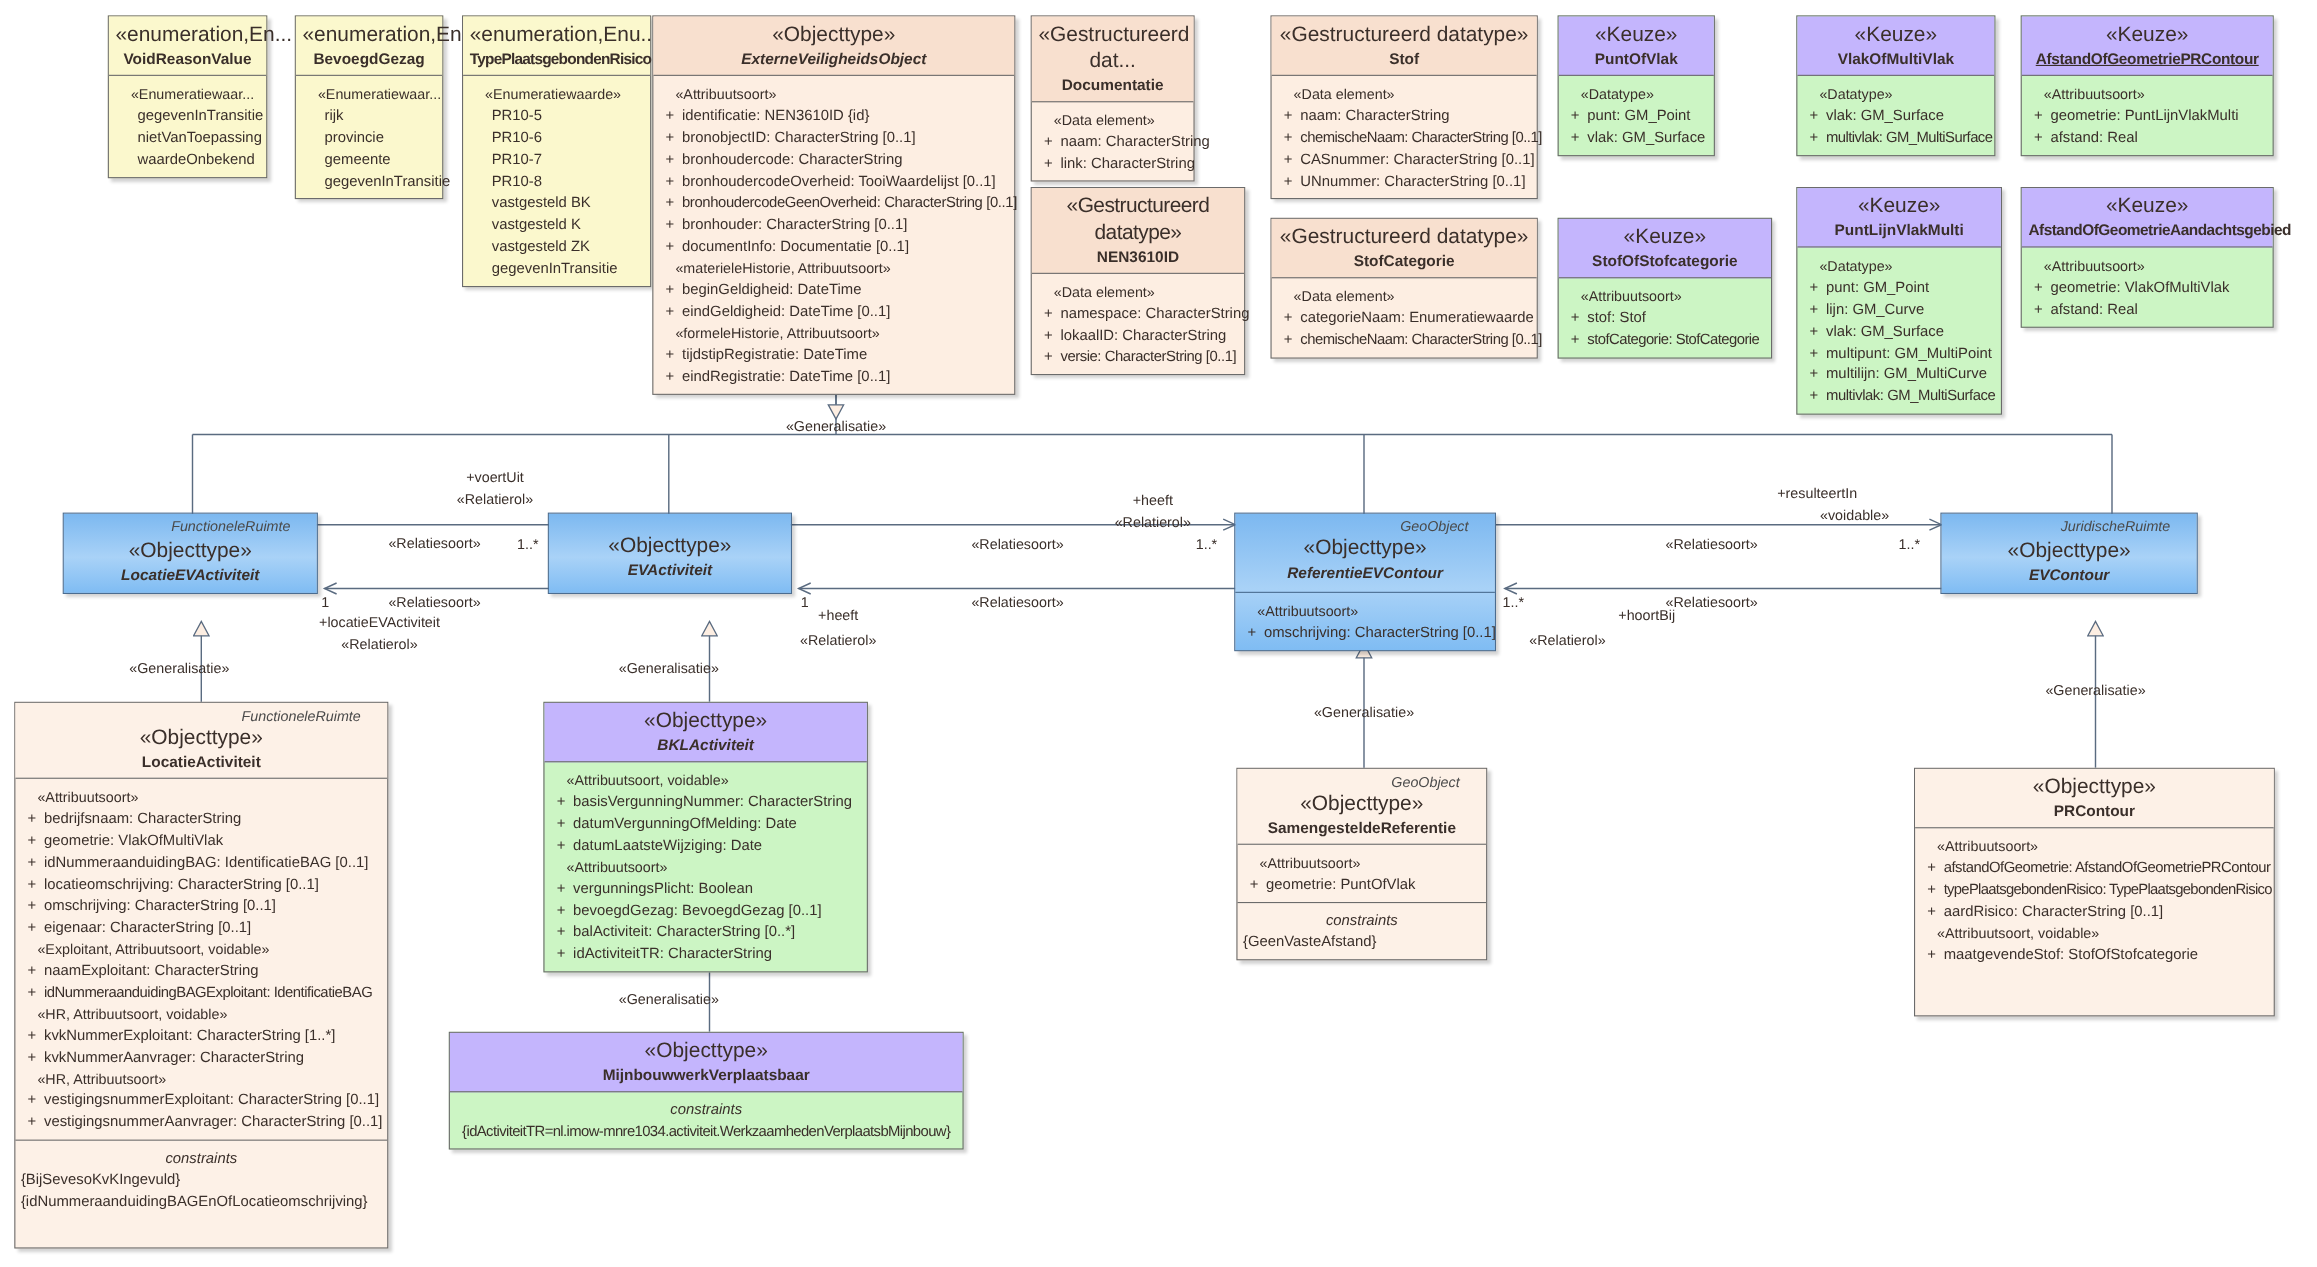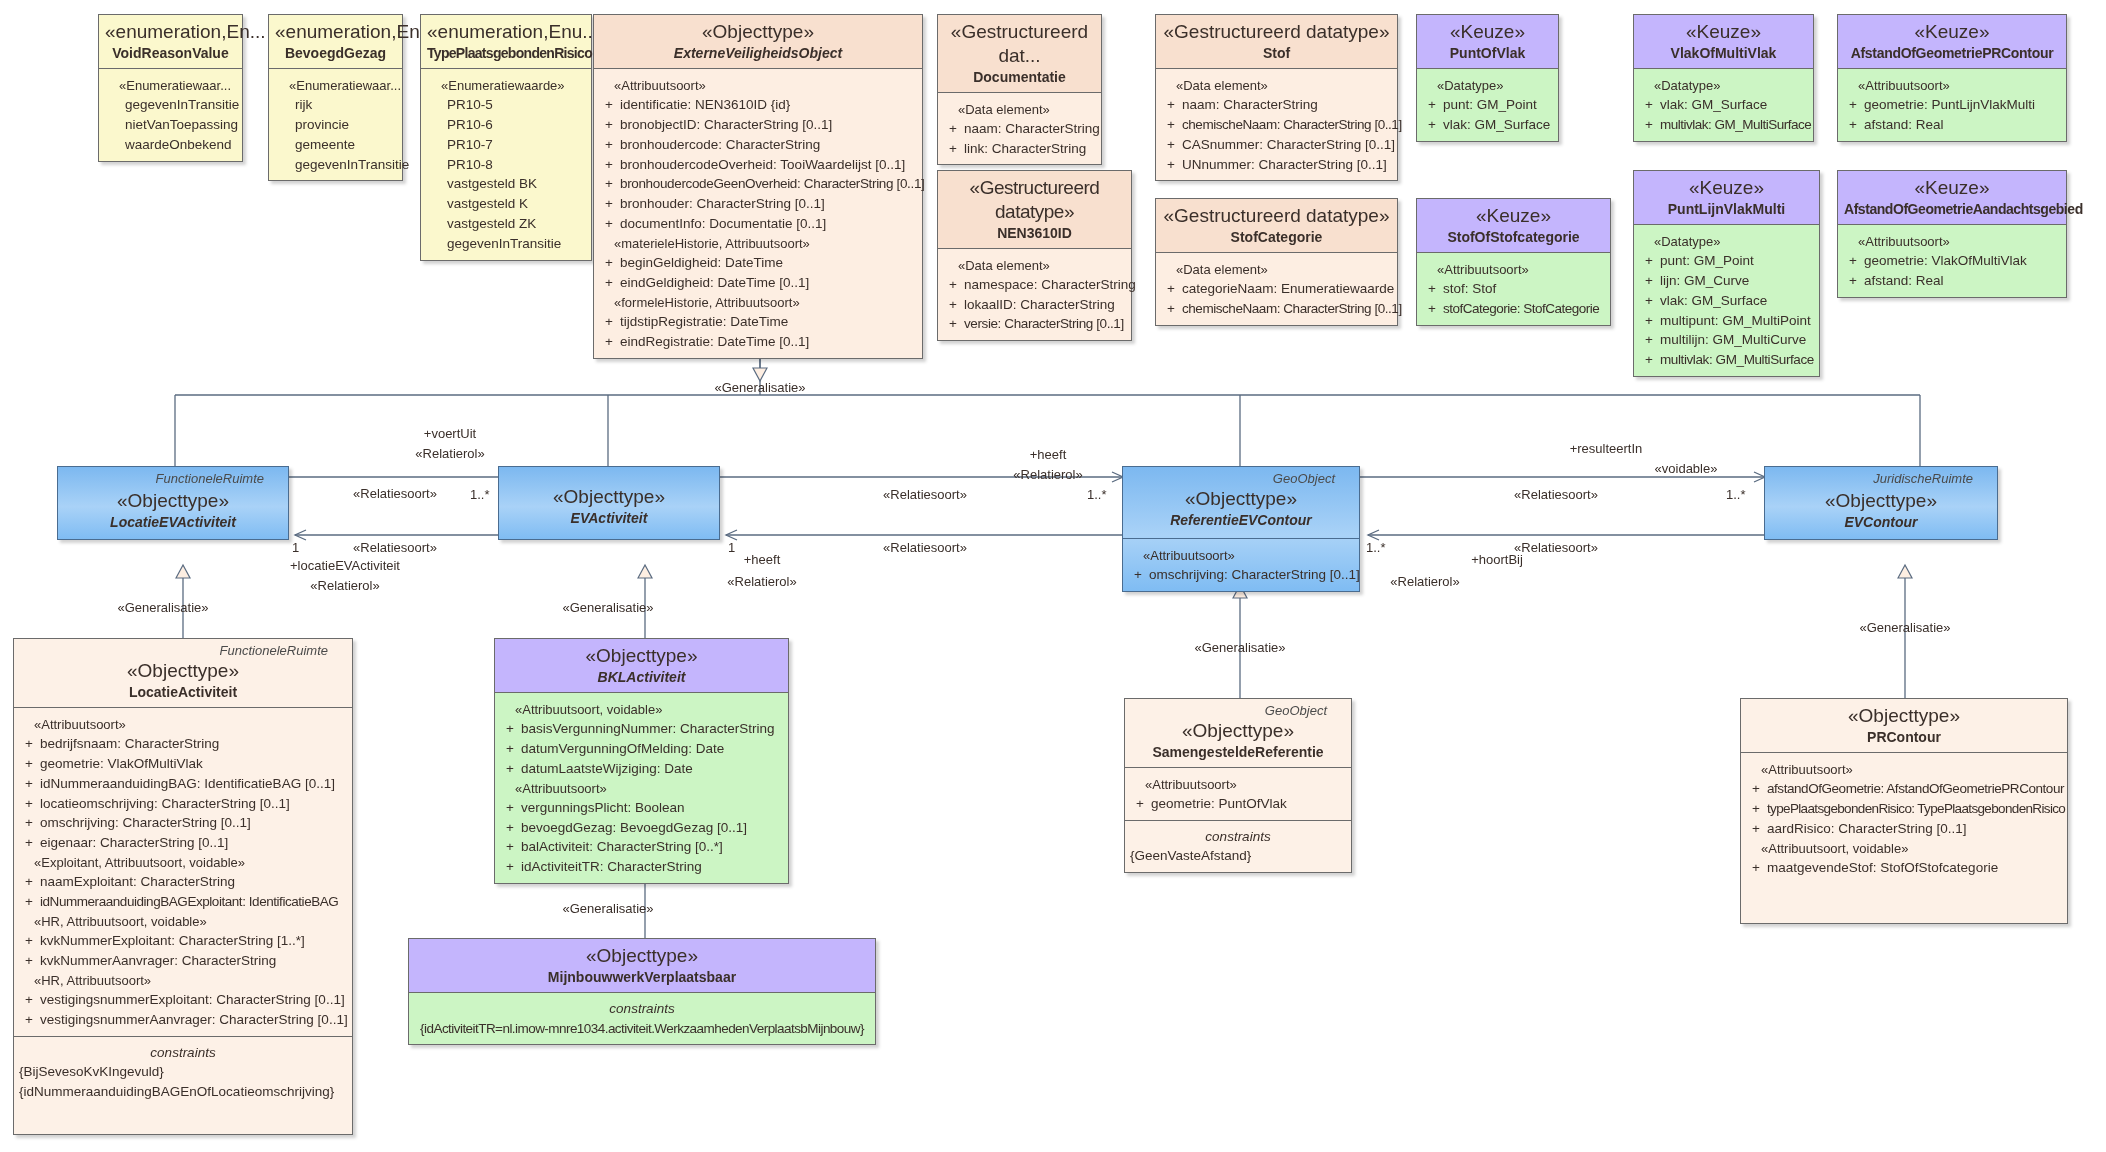--- a/index.html
+++ b/index.html
@@ -230,21 +230,21 @@
           <span class="vis">+</span>
           <span class="atxt">tijdstipRegistratie: DateTime</span>
         </div>
       <div class="attr">
           <span class="vis">+</span>
           <span class="atxt">eindRegistratie: DateTime [0..1]</span>
         </div>
     </div>
   </div>
 
-  <div class="cls peach" style="left:937px;top:14px;width:165px;">
+  <div class="cls peach" style="left:937px;top:14px;width:149px;">
     <div class="hdr">
       <div class="stereo">«Gestructureerd dat...</div>
       <div class="cname">Documentatie</div>
     </div>
     <div class="body">
       <div class="grp">«Data element»</div>
       <div class="attr">
           <span class="vis">+</span>
           <span class="atxt">naam: CharacterString</span>
         </div>
@@ -353,21 +353,21 @@
       <div class="attr">
           <span class="vis">+</span>
           <span class="atxt" style="letter-spacing:-0.5px;">multivlak: GM_MultiSurface</span>
         </div>
     </div>
   </div>
 
   <div class="cls green" style="left:1837px;top:14px;width:230px;">
     <div class="hdr">
       <div class="stereo">«Keuze»</div>
-      <div class="cname" style="letter-spacing:-0.3px;">AfstandOfGeometriePRContour</div>
+      <div class="cname" style="letter-spacing:-0.3px;text-decoration:underline;">AfstandOfGeometriePRContour</div>
     </div>
     <div class="body">
       <div class="grp">«Attribuutsoort»</div>
       <div class="attr">
           <span class="vis">+</span>
           <span class="atxt">geometrie: PuntLijnVlakMulti</span>
         </div>
       <div class="attr">
           <span class="vis">+</span>
           <span class="atxt">afstand: Real</span>
@@ -659,21 +659,21 @@
 
   <div class="lbl c" style="left:1048px;top:447px;">+heeft</div>
   <div class="lbl c" style="left:1048px;top:467px;">«Relatierol»</div>
   <div class="lbl c" style="left:925px;top:487px;">«Relatiesoort»</div>
   <div class="lbl" style="left:1087px;top:487px;">1..*</div>
   <div class="lbl c" style="left:925px;top:540px;">«Relatiesoort»</div>
   <div class="lbl" style="left:728px;top:540px;">1</div>
   <div class="lbl c" style="left:762px;top:552px;">+heeft</div>
   <div class="lbl c" style="left:762px;top:574px;">«Relatierol»</div>
 
-  <div class="lbl c" style="left:1606px;top:441px;">+resulteertIn</div>
+  <div class="lbl c" style="left:1652px;top:441px;">+resulteertIn</div>
   <div class="lbl c" style="left:1686px;top:461px;">«voidable»</div>
   <div class="lbl c" style="left:1556px;top:487px;">«Relatiesoort»</div>
   <div class="lbl" style="left:1726px;top:487px;">1..*</div>
   <div class="lbl c" style="left:1556px;top:540px;">«Relatiesoort»</div>
   <div class="lbl" style="left:1366px;top:540px;">1..*</div>
   <div class="lbl c" style="left:1497px;top:552px;">+hoortBij</div>
   <div class="lbl c" style="left:1425px;top:574px;">«Relatierol»</div>
 
   <div class="lbl c" style="left:163px;top:600px;">«Generalisatie»</div>
   <div class="lbl c" style="left:608px;top:600px;">«Generalisatie»</div>

